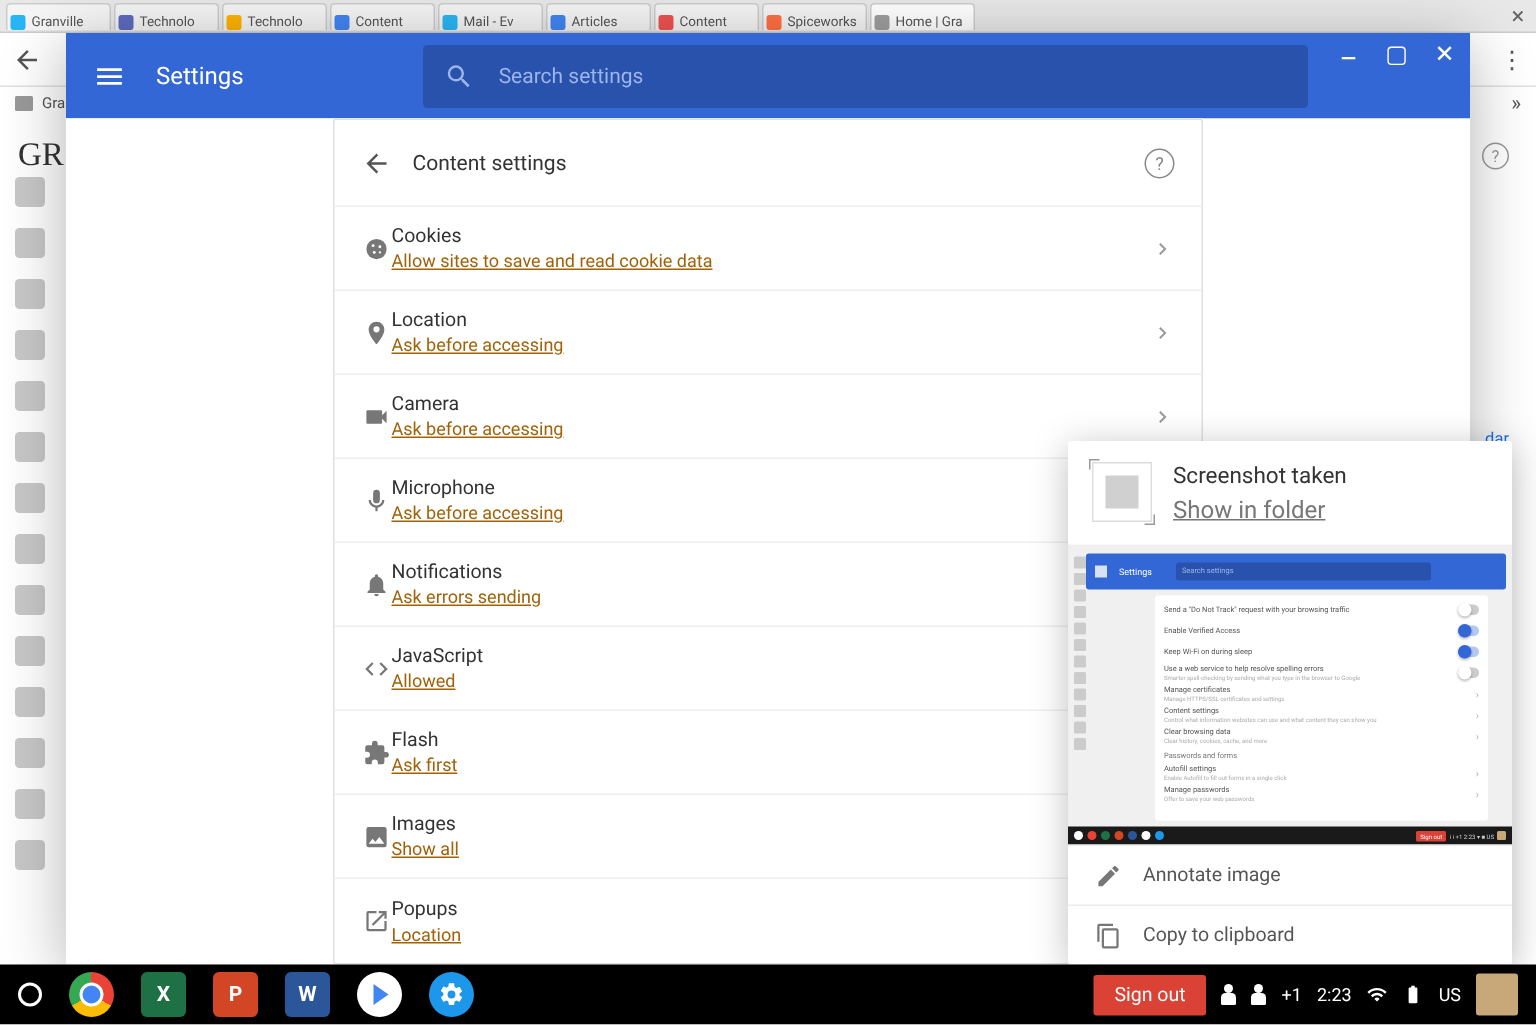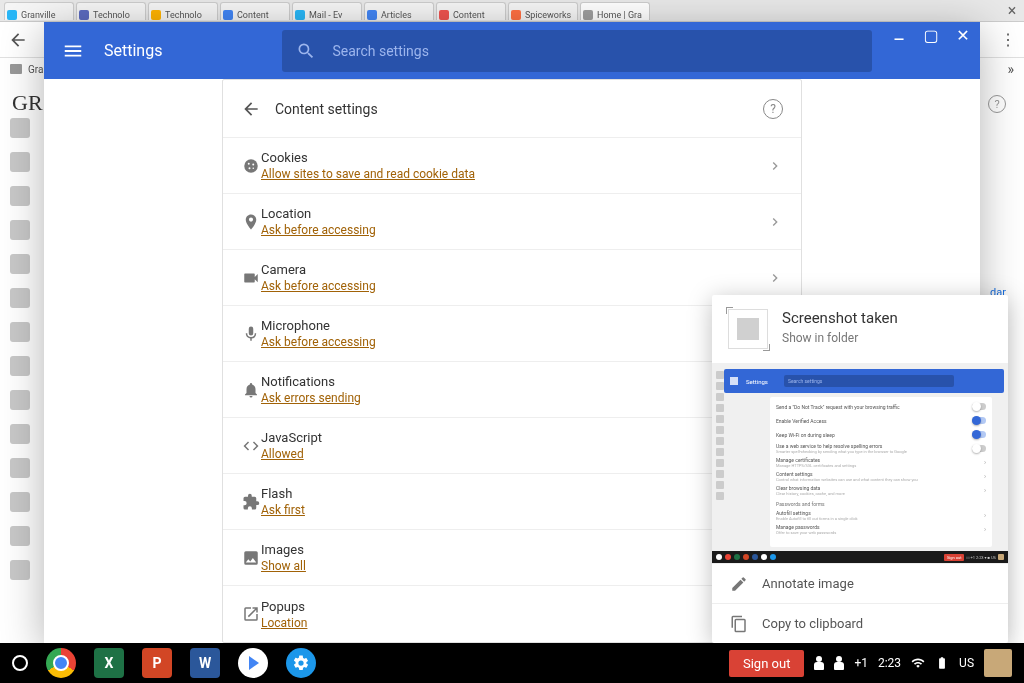--- a/index.html
+++ b/index.html
@@ -64,21 +64,21 @@
 
 .notif { position: absolute; bottom: 40px; right: 16px; width: 296px; background: #fff; box-shadow: 0 4px 24px rgba(0,0,0,0.25); border-radius: 2px; display: flex; flex-direction: column; }
 .notif-top { padding: 14px 16px; display: flex; gap: 14px; }
 .notif-thumb-frame { width: 40px; height: 40px; border: 1px solid #ddd; display: flex; align-items: center; justify-content: center; position: relative; }
 .notif-thumb-frame::before, .notif-thumb-frame::after { content: ''; position: absolute; width: 6px; height: 6px; border: 1px solid #999; }
 .notif-thumb-frame::before { top: -3px; left: -3px; border-right: none; border-bottom: none; }
 .notif-thumb-frame::after { bottom: -3px; right: -3px; border-left: none; border-top: none; }
 .notif-thumb { width: 22px; height: 22px; background: #d0d0d0; }
 .notif-text { display: flex; flex-direction: column; gap: 4px; }
 .notif-title { font-size: 15px; color: #333; }
-.notif-sub { font-size: 12px; color: #777; }
+.notif-sub { font-size: 16px; color: #777; text-decoration: underline; }
 .notif-preview { height: 200px; background: #f0f0f0; position: relative; overflow: hidden; }
 .np-header { position: absolute; top: 6px; left: 12px; right: 4px; height: 24px; background: #3367d6; border-radius: 2px; display: flex; align-items: center; padding: 0 6px; gap: 8px; }
 .np-menu { width: 8px; height: 8px; background: rgba(255,255,255,0.8); }
 .np-title { font-size: 6px; color: #fff; }
 .np-search { flex: 1; max-width: 170px; height: 12px; background: rgba(0,0,0,0.2); border-radius: 2px; margin-left: 8px; display: flex; align-items: center; padding: 0 4px; }
 .np-search-text { font-size: 5px; color: #9cb5ed; }
 .np-body { position: absolute; top: 34px; left: 58px; right: 16px; bottom: 16px; background: #fff; border-radius: 2px; padding: 4px 6px; display: flex; flex-direction: column; gap: 3px; }
 .np-row { height: 11px; display: flex; align-items: center; justify-content: space-between; }
 .np-row-text { font-size: 5px; color: #555; }
 .np-row-sub { font-size: 4px; color: #aaa; }

